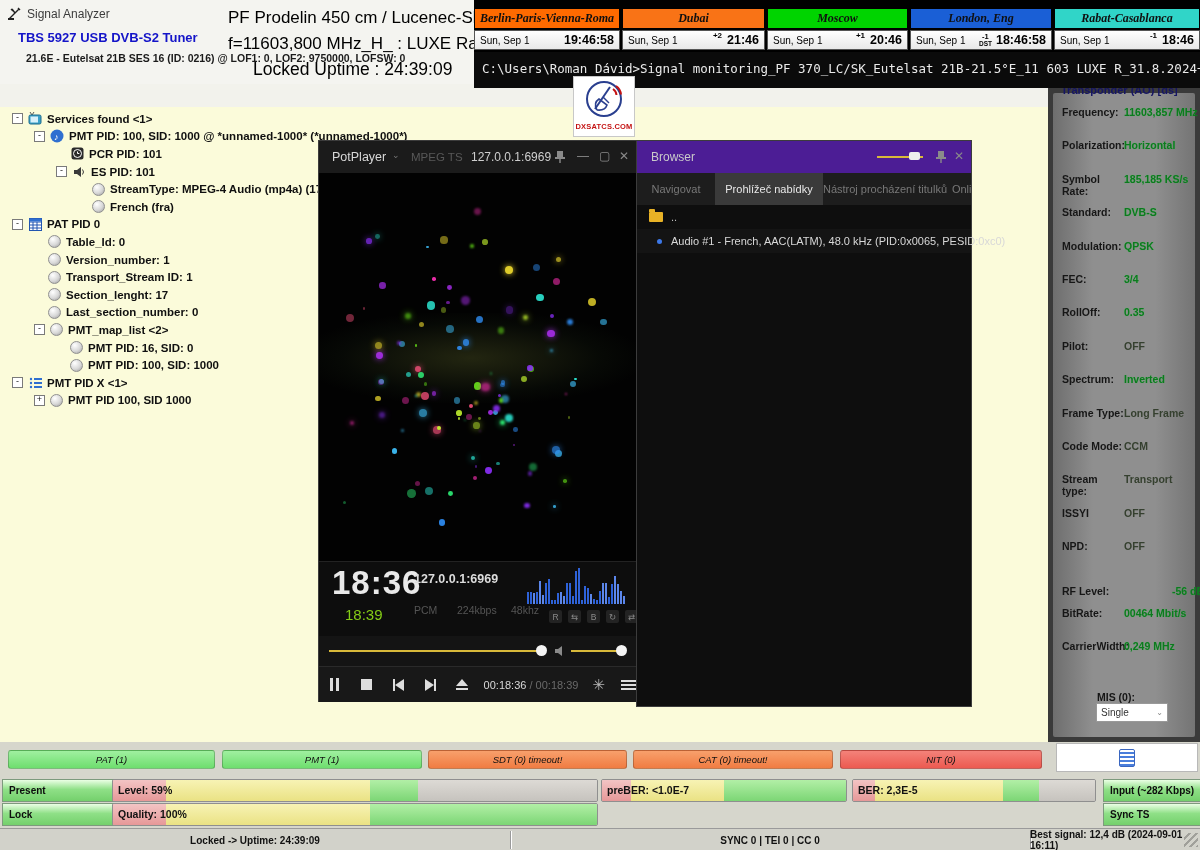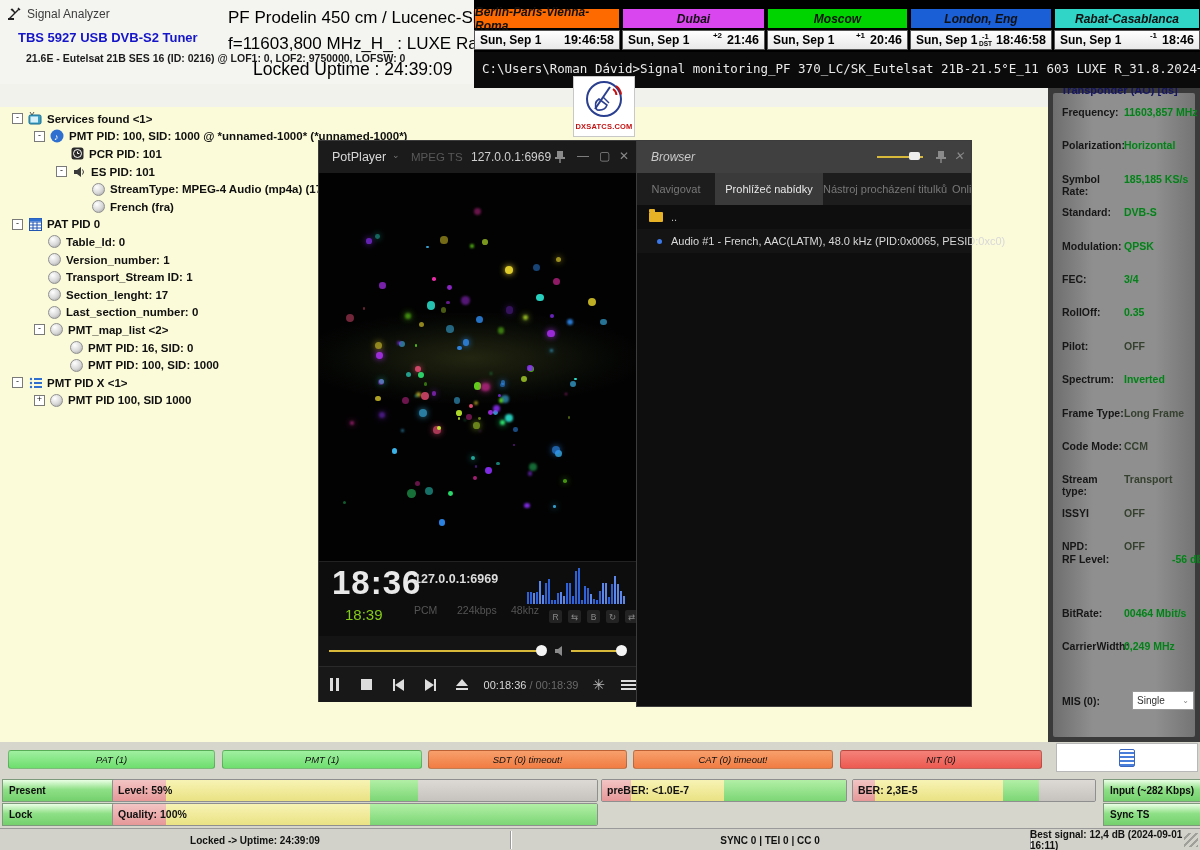--- a/index.html
+++ b/index.html
@@ -28,24 +28,24 @@
   .expander{width:9px;height:9px;border:1px solid #7a7a7a;background:#fff;font-size:9px;line-height:7px;
             text-align:center;color:#222;flex:none;font-weight:normal;}
   .bullet{width:11px;height:11px;border-radius:50%;flex:none;border:1px solid #909090;
           background:radial-gradient(circle at 35% 30%,#ffffff,#d8d8d8 55%,#9a9a9a);}
   .ticon{width:14px;height:14px;flex:none;display:flex;align-items:center;justify-content:center;}
 
   
   #clockbar{left:474px;top:0;width:726px;height:52px;background:#000;z-index:50;}
   .clock-col{position:absolute;top:8px;height:43px;}
   .clock-hdr{height:19px;border:1px solid #000;font-size:12px;font-weight:bold;font-style:italic;color:#101010;
-             display:flex;align-items:center;justify-content:center;}
+             display:flex;align-items:center;justify-content:center;font-family:Liberation Serif, serif;}
   .clock-body{height:18px;margin-top:1px;background:linear-gradient(#ffffff,#e8e8e8);border:1px solid #555;
               display:flex;align-items:center;padding:0 5px;color:#000;}
-  .clock-date{font-size:12px;font-weight:bold;flex:1;}
+  .clock-date{font-size:10px;font-weight:normal;flex:1;}
   .clock-off{font-size:8px;font-weight:bold;align-self:flex-start;margin:0 5px 0 0;}
   .dst-stack{display:flex;flex-direction:column;align-items:center;margin-right:4px;line-height:1;}
   .dst-num{font-size:7.5px;font-weight:bold;}
   .dst-lbl{font-size:6.5px;font-weight:bold;}
   .clock-time{font-size:12.5px;font-weight:bold;}
 
   
   #console{left:474px;top:52px;width:726px;height:36px;background:#0b0b0b;z-index:40;}
   #console-text{position:absolute;left:8px;top:9px;font-family:"DejaVu Sans Mono",monospace;
                 font-size:12.5px;color:#eaeaea;white-space:nowrap;}
@@ -58,21 +58,21 @@
   
   #tp-panel{left:1048px;top:84px;width:152px;height:658px;background:#3a3a3a;z-index:5;}
   #tp-inner{position:absolute;left:5px;top:9px;width:142px;height:644px;border-radius:2px;
             background:linear-gradient(90deg,#6e6e6e,#8f8f8f 28%,#8f8f8f 72%,#747474);}
   #tp-title{position:absolute;left:13px;top:0px;font-size:11px;font-weight:bold;color:#151564;}
   .tp-row{position:absolute;left:14px;width:132px;display:flex;}
   .tp-label{font-size:10.5px;font-weight:bold;color:#161616;width:62px;flex:none;}
   .tp-value{font-size:10.5px;font-weight:bold;white-space:nowrap;}
   .tp-value.green{color:#0c7a1e;text-shadow:0 0 1px rgba(20,255,60,.35);}
   .tp-value.dark{color:#35402f;}
-  #mis-row{position:absolute;left:14px;top:607px;display:flex;align-items:center;width:132px;}
+  #mis-row{position:absolute;left:14px;top:607px;display:flex;align-items:center;width:132px;flex-direction:column;}
   #mis-select{margin-left:8px;width:62px;height:17px;background:#fff;border:1px solid #999;
               font-size:10px;color:#333;display:flex;align-items:center;padding:0 4px;justify-content:space-between;}
 
   
   #potplayer{left:318px;top:140px;width:317px;height:560px;background:#000;border:1px solid #3c3c3c;z-index:10;}
   #pp-title{position:absolute;left:0;top:0;width:100%;height:32px;background:#1b1b1b;}
   #pp-name{position:absolute;left:13px;top:9px;font-size:12.5px;color:#d8d8d8;}
   #pp-chev{position:absolute;left:73px;top:9px;font-size:9px;color:#777;}
   #pp-codec{position:absolute;left:92px;top:10px;font-size:11.5px;color:#585858;}
   #pp-src{position:absolute;left:152px;top:9px;font-size:12px;color:#cfcfcf;}
@@ -107,21 +107,21 @@
   .ic-eject .t{width:0;height:0;border-left:6px solid transparent;border-right:6px solid transparent;border-bottom:7px solid #ddd;}
   .ic-eject .b{width:12px;height:2px;background:#ddd;}
   #pp-time{font-size:11px;color:#d8d8d8;margin:16px 6px;white-space:nowrap;}
   #pp-time .dim{color:#6a6a6a;}
   #pp-gear{color:#b5b5b5;font-size:15px;margin-left:8px;}
   .ic-menu{display:flex;flex-direction:column;gap:2px;margin-left:16px;}
   .ic-menu b{width:15px;height:2px;background:#ddd;}
 
   
   #browser{left:636px;top:140px;width:334px;height:565px;background:#0e0e0e;border:1px solid #3c3c3c;z-index:11;}
-  #br-title{position:absolute;left:0;top:0;width:100%;height:32px;background:#404040;font-style:italic;}
+  #br-title{position:absolute;left:0;top:0;width:100%;height:32px;background:#4c1d95;}
   #br-name{position:absolute;left:14px;top:9px;font-size:12px;color:#cacaca;}
   #br-slider{position:absolute;left:240px;top:15px;width:46px;height:2px;background:#d8b93a;}
   #br-sthumb{position:absolute;left:272px;top:11px;width:11px;height:8px;background:#eee;border-radius:2px;}
   #br-tabs{position:absolute;left:0;top:32px;width:100%;height:32px;background:#1d1d1d;display:flex;overflow:hidden;}
   .br-tab{height:32px;display:flex;align-items:center;justify-content:center;font-size:11px;color:#787878;
           padding:0 8px;flex:none;white-space:nowrap;overflow:hidden;}
   .br-tab.active{background:#3a3a3a;color:#e8e8e8;}
   #br-folder-row{position:absolute;left:0;top:64px;width:100%;height:24px;display:flex;align-items:center;}
   .folder{width:14px;height:10px;background:#e8b226;border-radius:1px;margin-left:12px;position:relative;}
   .folder::before{content:"";position:absolute;left:0;top:-3px;width:6px;height:3px;background:#e8b226;border-radius:1px 1px 0 0;}
@@ -358,21 +358,21 @@
           <span class="tp-value dark">Transport</span>
         </div>
         <div class="tp-row" style="top: 422.8px;">
           <span class="tp-label">ISSYI</span>
           <span class="tp-value dark">OFF</span>
         </div>
         <div class="tp-row" style="top: 456.2px;">
           <span class="tp-label">NPD:</span>
           <span class="tp-value dark">OFF</span>
         </div>
-        <div class="tp-row" style="top: 469px; gap: 48px;">
+        <div class="tp-row" style="top: 501px; gap: 48px;">
           <span class="tp-label">RF Level:</span>
           <span class="tp-value green">-56 dBm</span>
         </div>
         <div class="tp-row" style="top: 523px;">
           <span class="tp-label">BitRate:</span>
           <span class="tp-value green">00464 Mbit/s</span>
         </div>
         <div class="tp-row" style="top: 556.4px;">
           <span class="tp-label">CarrierWidth:</span>
           <span class="tp-value green">0,249 MHz</span>
@@ -639,21 +639,21 @@
 
   <div class="abs" id="clockbar">
       <div class="clock-col" style="left: 0px; width: 146px;">
         <div class="clock-hdr" style="background: rgb(255, 106, 0);">Berlin-Paris-Vienna-Roma</div>
         <div class="clock-body">
           <span class="clock-date">Sun, Sep 1</span>
           <span class="clock-time">19:46:58</span>
         </div>
       </div>
       <div class="clock-col" style="left: 148px; width: 143px;">
-        <div class="clock-hdr" style="background: #d946ef;">Dubai</div>
+        <div class="clock-hdr" style="background: #f97316;">Dubai</div>
         <div class="clock-body">
           <span class="clock-date">Sun, Sep 1</span>
           <span class="clock-off">+2</span>
           <span class="clock-time">21:46</span>
         </div>
       </div>
       <div class="clock-col" style="left: 293px; width: 141px;">
         <div class="clock-hdr" style="background: rgb(0, 212, 0);">Moscow</div>
         <div class="clock-body">
           <span class="clock-date">Sun, Sep 1</span>

